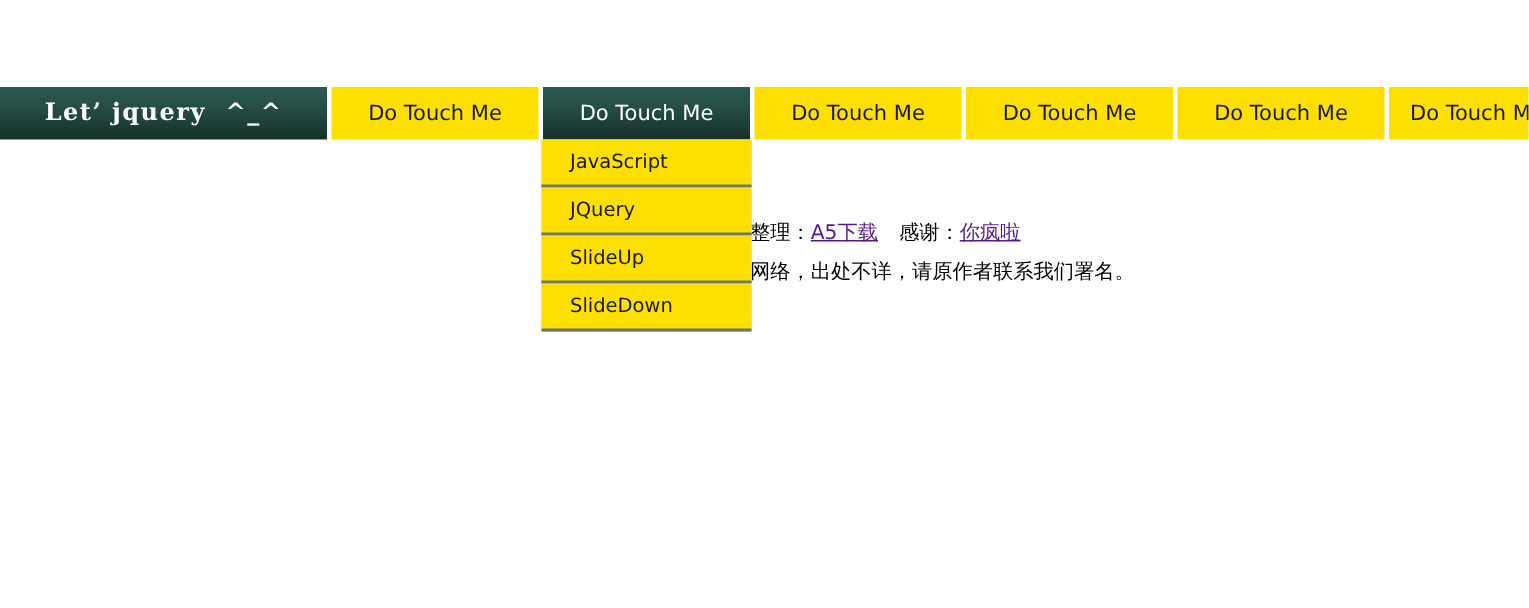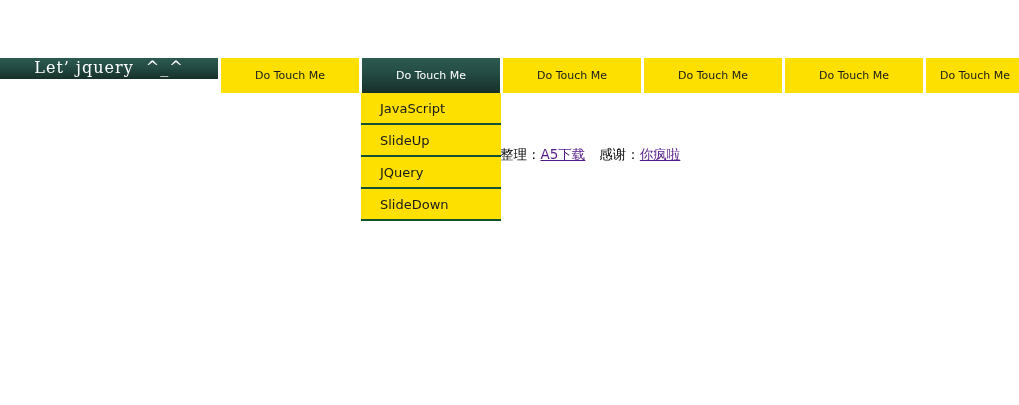--- a/index.html
+++ b/index.html
@@ -23,47 +23,48 @@
     width: 1019px;
     height: 35px;
     background: #ffffff;
     display: flex;
     align-items: stretch;
     z-index: 50;
   }
 
   #logo {
     width: 218px;
-    height: 21px;
+    height: 35px;
     flex: 0 0 218px;
     background: linear-gradient(to bottom, #2c5a50 0%, #234b44 45%, #163029 100%);
     color: #ffffff;
     font-family: "DejaVu Serif", "Liberation Serif", serif;
     font-size: 16px;
     letter-spacing: 1px;
     display: flex;
     align-items: center;
     justify-content: center;
     white-space: pre;
     box-sizing: border-box;
     padding-bottom: 2px;
+    font-weight: bold;
   }
 
   .nav-gap {
     flex: 0 0 3px;
     background: #ffffff;
   }
 
   .nav-item {
     position: relative;
     height: 35px;
     background: #fde000;
     color: #1a1a1a;
     font-family: "DejaVu Sans", "Liberation Sans", sans-serif;
-    font-size: 11px;
+    font-size: 14px;
     display: flex;
     align-items: center;
     justify-content: center;
     box-sizing: border-box;
     white-space: nowrap;
     flex: 0 0 138px;
     cursor: default;
   }
 
   .nav-item.hovered {
@@ -93,21 +94,21 @@
 
   .dd-item {
     height: 32px;
     line-height: 32px;
     background: #fde000;
     color: #1a1a1a;
     font-family: "DejaVu Sans", "Liberation Sans", sans-serif;
     font-size: 13px;
     padding-left: 19px;
     box-sizing: border-box;
-    border-bottom: 2px solid #14532d;
+    border-bottom: 2px solid #737373;
     cursor: default;
     white-space: nowrap;
   }
   .dd-item.last-dd {
     border-bottom: none;
     height: 33px;
     line-height: 33px;
   }
 
   
@@ -190,34 +191,38 @@
     <span>Do Touch Me</span>
   </div>
 
 </div>
 
 <ul id="dropdown">
   <li class="dd-item">
     <span>JavaScript</span>
   </li>
   <li class="dd-item">
+    <span>JQuery</span>
+  </li>
+  <li class="dd-item">
     <span>SlideUp</span>
-  </li>
-  <li class="dd-item">
-    <span>JQuery</span>
   </li>
   <li class="dd-item">
     <span>SlideDown</span>
   </li>
 </ul>
 
 <div id="content">
 
   <div class="text-row">
     <div class="col-left"></div>
     <div class="col-right">
       <span>整理：</span><a class="lnk">A5下载</a><span class="sep-sp"></span><span>感谢：</span><a class="lnk">你疯啦</a>
     </div>
   </div>
 
 
+  <div class="text-row">
+    <div class="col-left">jquery下拉菜单</div>
+    <div class="col-right">网络，出处不详，请原作者联系我们署名。</div>
+  </div>
 
 </div>
 
 </body></html>

